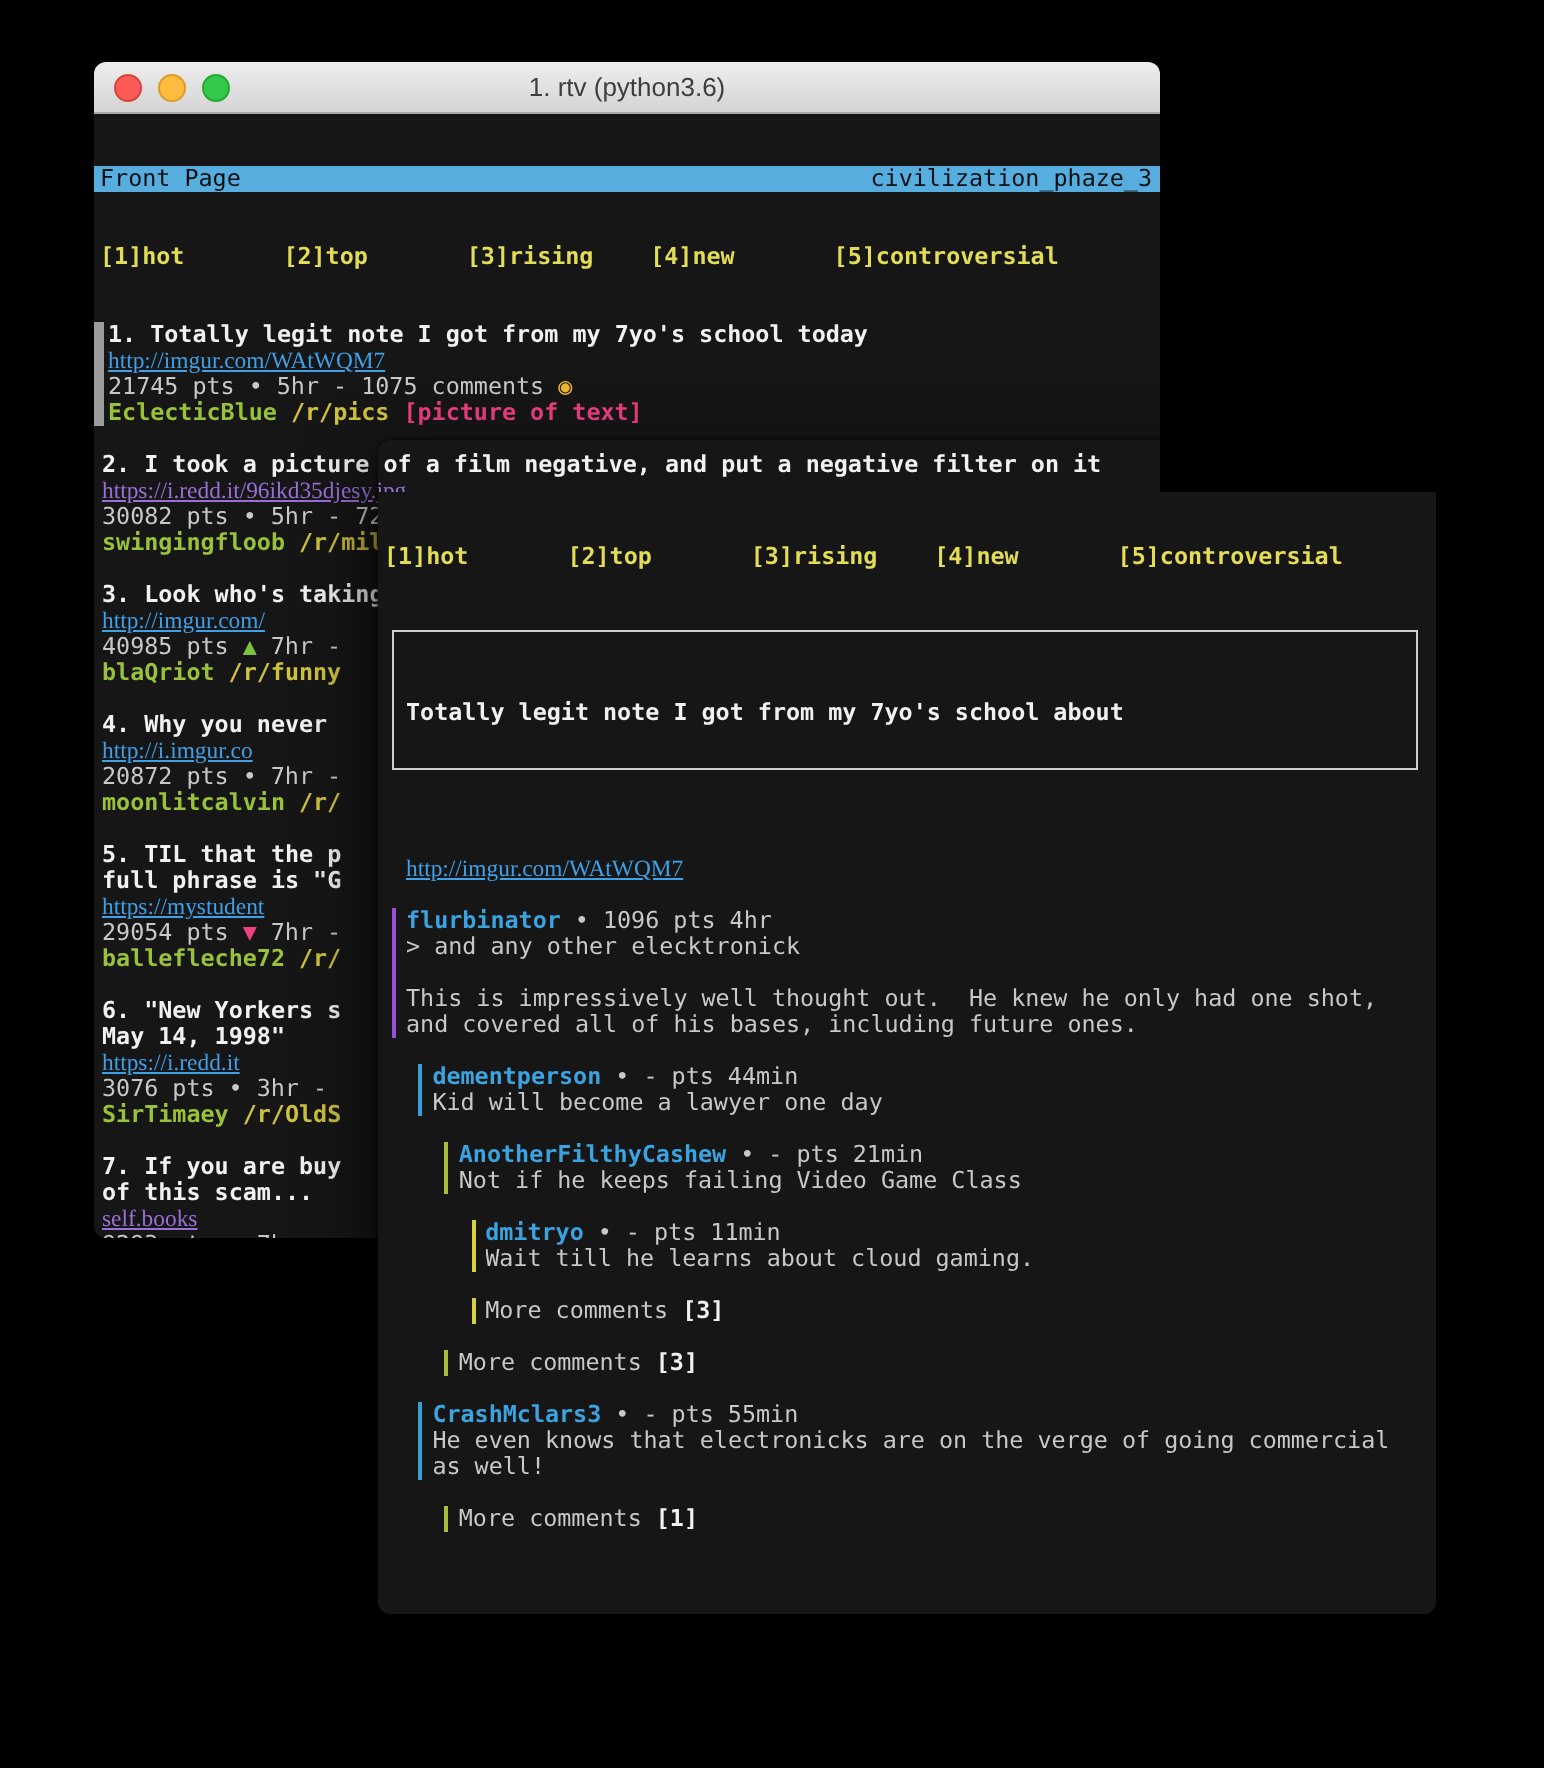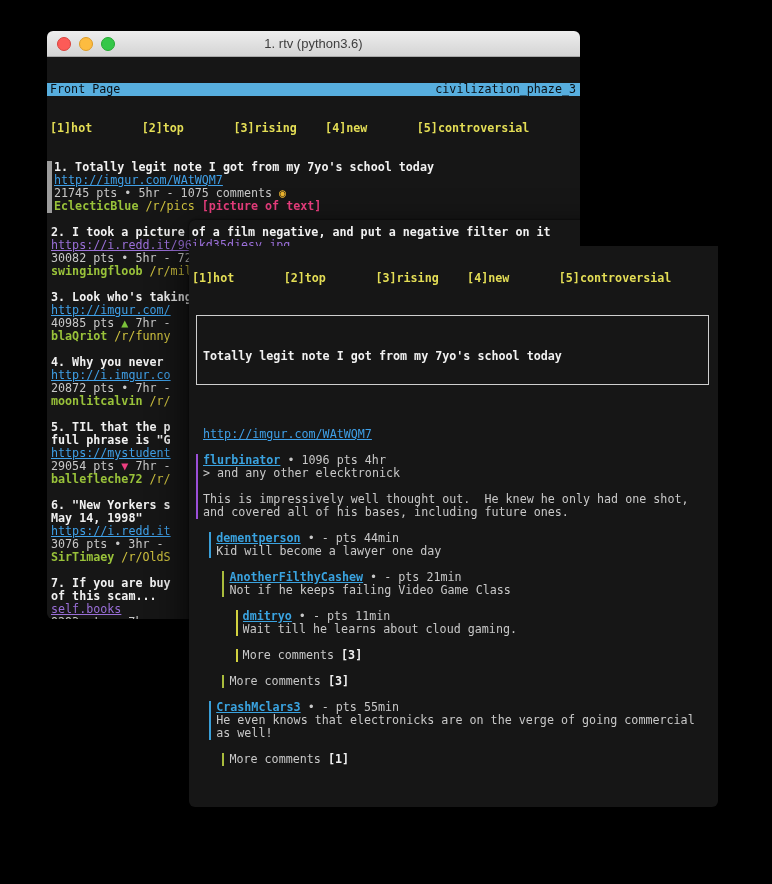--- a/index.html
+++ b/index.html
@@ -21,27 +21,27 @@
         overflow:hidden;border-radius:0 0 6px 6px;}
   .r{height:13px;overflow:hidden;}
   .bar{background:var(--cyan,#57aede);color:#0a0f14;font-weight:normal;display:flex;
        justify-content:space-between;padding:0 4px 0 3px;}
   .menurow{position:relative;color:var(--yellow,#e3dd55);font-weight:bold;}
   .menurow span{position:absolute;top:0;}
   .post{position:relative;padding-left:4px;}
   .post.sel{padding-left:7px;}
   .post.sel .cursor{position:absolute;left:0;top:0;width:5px;background:var(--cursor,#9c9c9c);}
   .t{font-weight:bold;color:var(--titlewhite,#f1f1f1);}
-  a.l{color:var(--blue,#3fa0e8);text-decoration:underline;cursor:pointer;}
+  a.l{color:var(--blue,#3fa0e8);text-decoration:underline;cursor:pointer;font-family:Liberation Serif, serif;}
   a.l.pu{color:var(--purple,#9a6fd8);}
   .au{color:var(--green,#99c23a);font-weight:bold;}
-  .sub{color:var(--subyellow,#cfc23f);font-weight:normal;}
+  .sub{color:var(--subyellow,#cfc23f);font-weight:bold;}
   .flair{color:var(--pink,#ee3f80);font-weight:bold;}
   .flairy{color:var(--yellow,#e3dd55);font-weight:bold;}
-  .cau{color:var(--cyanau,#3aa3e0);font-weight:bold;text-decoration:underline;}
+  .cau{color:var(--cyanau,#3aa3e0);font-weight:bold;}
   .gild{color:var(--gold,#edb52e);font-weight:bold;}
   .up{color:var(--upgreen,#7cc23a);font-weight:bold;}
   .down{color:var(--pink,#ee3f80);font-weight:bold;}
   .m1{margin-left:7px;}
   .postbox{position:relative;height:78px;}
   .boxrect{position:absolute;left:7px;right:9px;top:4px;bottom:4px;border:1px solid #cfcfcf;
            padding:8px 0 0 6px;}
   .cm{border-left:2px solid #888;padding-left:5px;}
   .cnt{font-weight:bold;color:var(--titlewhite,#f1f1f1);}
 </style>
@@ -68,21 +68,21 @@
       <div id="posts"><div class="post sel"><div class="r"><span class="t">1. Totally legit note I got from my 7yo's school today</span></div><div class="r"><a class="l">http://imgur.com/WAtWQM7</a></div><div class="r"><span>21745 pts</span><span class="m1">•</span><span class="m1">5hr - 1075 comments</span><span class="gild m1">◉</span></div><div class="r"><span class="au">EclecticBlue</span><span class="sub m1">/r/pics</span><span class="flair m1">[picture of text]</span></div><div class="cursor" style="height: 52px;"></div></div><div class="r"></div><div class="post"><div class="r"><span class="t">2. I took a picture of a film negative, and put a negative filter on it</span></div><div class="r"><a class="l pu">https://i.redd.it/96ikd35djesy.jpg</a></div><div class="r"><span>30082 pts</span><span class="m1">•</span><span class="m1">5hr - 726 comments</span></div><div class="r"><span class="au">swingingfloob</span><span class="sub m1">/r/mildlyinteresting</span></div></div><div class="r"></div><div class="post"><div class="r"><span class="t">3. Look who's taking the picture</span></div><div class="r"><a class="l">http://imgur.com/</a></div><div class="r"><span>40985 pts</span><span class="up m1">▲</span><span class="m1">7hr -</span></div><div class="r"><span class="au">blaQriot</span><span class="sub m1">/r/funny</span></div></div><div class="r"></div><div class="post"><div class="r"><span class="t">4. Why you never </span></div><div class="r"><a class="l">http://i.imgur.co</a></div><div class="r"><span>20872 pts</span><span class="m1">•</span><span class="m1">7hr -</span></div><div class="r"><span class="au">moonlitcalvin</span><span class="sub m1">/r/</span></div></div><div class="r"></div><div class="post"><div class="r"><span class="t">5. TIL that the p</span></div><div class="r"><span class="t">full phrase is "G</span></div><div class="r"><a class="l">https://mystudent</a></div><div class="r"><span>29054 pts</span><span class="down m1">▼</span><span class="m1">7hr -</span></div><div class="r"><span class="au">ballefleche72</span><span class="sub m1">/r/</span></div></div><div class="r"></div><div class="post"><div class="r"><span class="t">6. "New Yorkers s</span></div><div class="r"><span class="t">May 14, 1998"</span></div><div class="r"><a class="l">https://i.redd.it</a></div><div class="r"><span>3076 pts</span><span class="m1">•</span><span class="m1">3hr -</span></div><div class="r"><span class="au">SirTimaey</span><span class="sub m1">/r/OldS</span></div></div><div class="r"></div><div class="post"><div class="r"><span class="t">7. If you are buy</span></div><div class="r"><span class="t">of this scam...</span></div><div class="r"><a class="l pu">self.books</a></div><div class="r"><span>9293 pts</span><span class="m1">•</span><span class="m1">7hr -</span></div></div></div>
       
     </div>
   </section>
 
   <section class="w win2">
     <div class="term">
       <div class="r menurow" id="menu2"><span style="left: 3px;">[1]hot</span><span style="left: 94.7px;">[2]top</span><span style="left: 186.4px;">[3]rising</span><span style="left: 278.1px;">[4]new</span><span style="left: 369.8px;">[5]controversial</span></div>
       <div class="postbox">
         <div class="boxrect">
-          <div class="r t">Totally legit note I got from my 7yo's school today</div>
+          <div class="r t">Totally legit note I got from my 7yo's school about</div>
           <div class="r">
             <span class="au">EclecticBlue</span><span class="flairy m1">[picture of text]</span><span class="m1">5hr pics</span>
           </div>
           <div class="r"><a class="l">http://imgur.com/WAtWQM7</a></div>
           <div class="r">
             <span>23771 pts • 1155 comments</span><span class="gild m1">◉</span>
           </div>
         </div>
       </div>
       <div class="r"></div>

